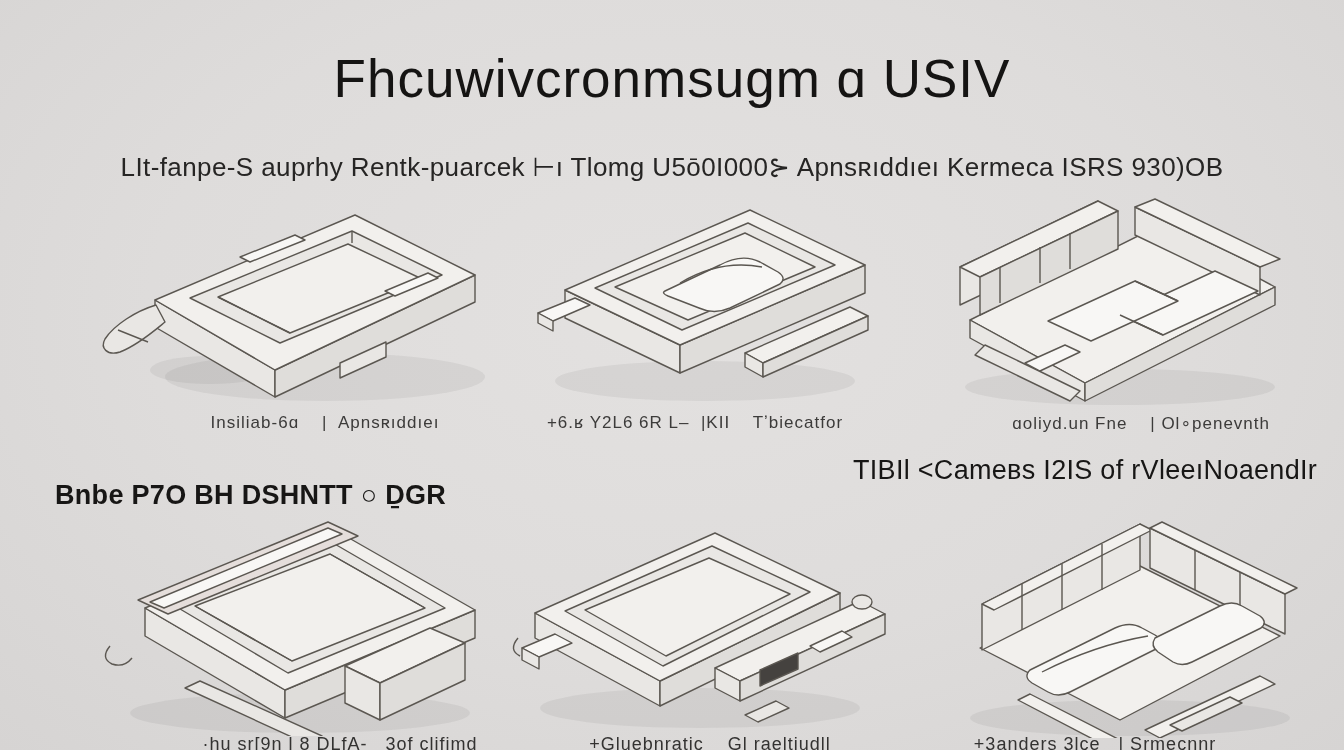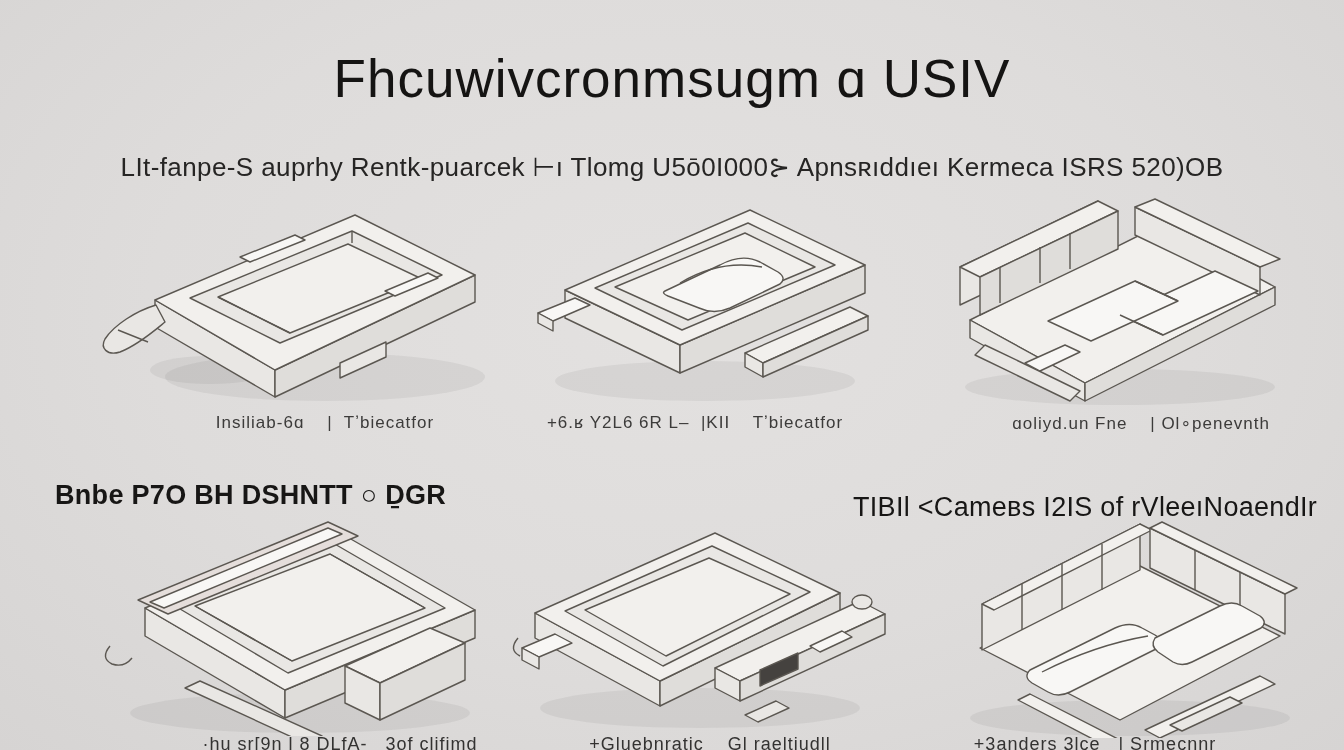--- a/index.html
+++ b/index.html
@@ -47,21 +47,21 @@
   .f-white{fill:#f8f7f5;}
   .shadow{fill:rgba(60,58,56,0.07);}
   .dark-part{fill:#45423f;}
 </style>
 </head>
 <body>
 
 <div id="stage">
 
   <div class="title">Fhcuwivcronmsugm ɑ USIV</div>
-  <div class="subtitle">LIt-fanpe-S auprhy Rentk-puarcek ⊢ı Tlomg U5ō0I000⊱ Apnsʀıddıeı Kermeca ISRS 520)OB</div>
+  <div class="subtitle">LIt-fanpe-S auprhy Rentk-puarcek ⊢ı Tlomg U5ō0I000⊱ Apnsʀıddıeı Kermeca ISRS 930)OB</div>
 
   <div class="fig" style="left:90px;top:195px;width:410px;height:215px;">
     <svg viewBox="0 0 410 215">
       <ellipse class="shadow" cx="235" cy="182" rx="160" ry="24"></ellipse>
       <ellipse class="shadow" cx="120" cy="175" rx="60" ry="14"></ellipse>
       <polygon class="lineart f-mid" points="65,105 65,132 185,202 185,175"></polygon>
       <polygon class="lineart f-dark" points="185,175 185,202 385,107 385,80"></polygon>
       <polygon class="lineart f-light" points="65,105 265,20 385,80 185,175"></polygon>
       <polygon class="lineart f-mid" points="100,103 262,36 352,80 190,148"></polygon>
       <polygon class="lineart f-light" points="128,102 258,49 332,84 200,138"></polygon>
@@ -105,26 +105,26 @@
       <polygon class="lineart f-mid" points="205,12 330,72 330,100 205,40"></polygon>
       <polygon class="lineart f-light" points="205,12 225,4 350,64 330,72"></polygon>
       <polygon class="lineart f-white" points="190,120 285,76 328,96 233,140"></polygon>
       <polygon class="lineart f-white" points="118,126 205,86 248,106 161,146"></polygon>
       <path class="lineart" d="M190,120 L233,140 M205,86 L248,106"></path>
       <polygon class="lineart f-mid" points="55,150 105,174 150,196 140,206 45,160"></polygon>
       <polygon class="lineart f-white" points="95,168 135,150 150,157 110,176"></polygon>
     </svg>
   </div>
 
-  <div class="cap" style="left:140px;top:413px;width:370px;">Insiliab-6ɑ    |  Tʼbiecatfor</div>
+  <div class="cap" style="left:140px;top:413px;width:370px;">Insiliab-6ɑ    |  Apnsʀıddıeı</div>
   <div class="cap" style="left:520px;top:413px;width:350px;">+6.ʁ Y2L6 6R L–  |KII    Tʼbiecatfor</div>
   <div class="cap" style="left:920px;top:413px;width:350px;text-align:right;">ɑoliyd.un Fne    | Ol∘penevnth</div>
 
   <div class="row2-header left" style="left:55px;top:480px;">Bnbe P7O BH DSHNTT ○ ḎGR</div>
-  <div class="row2-header right" style="left:853px;top:492px;">TIBIl &lt;Cameʙs I2IS of rVleeıNoaendIr</div>
+  <div class="row2-header right" style="left:853px;top:455px;">TIBIl &lt;Cameʙs I2IS of rVleeıNoaendIr</div>
 
   <div class="fig" style="left:90px;top:518px;width:400px;height:218px;">
     <svg viewBox="0 0 400 218">
       <ellipse class="shadow" cx="210" cy="195" rx="170" ry="20"></ellipse>
       <polygon class="lineart f-mid" points="55,90 55,118 195,200 195,172"></polygon>
       <polygon class="lineart f-dark" points="195,172 195,200 385,120 385,92"></polygon>
       <polygon class="lineart f-light" points="55,90 245,12 385,92 195,172"></polygon>
       <polygon class="lineart f-mid" points="85,88 243,25 355,90 198,155"></polygon>
       <polygon class="lineart f-light" points="105,88 240,36 335,90 202,143"></polygon>
       <polygon class="lineart" style="fill:#e5dedb" points="48,82 238,4 268,18 78,96"></polygon>

